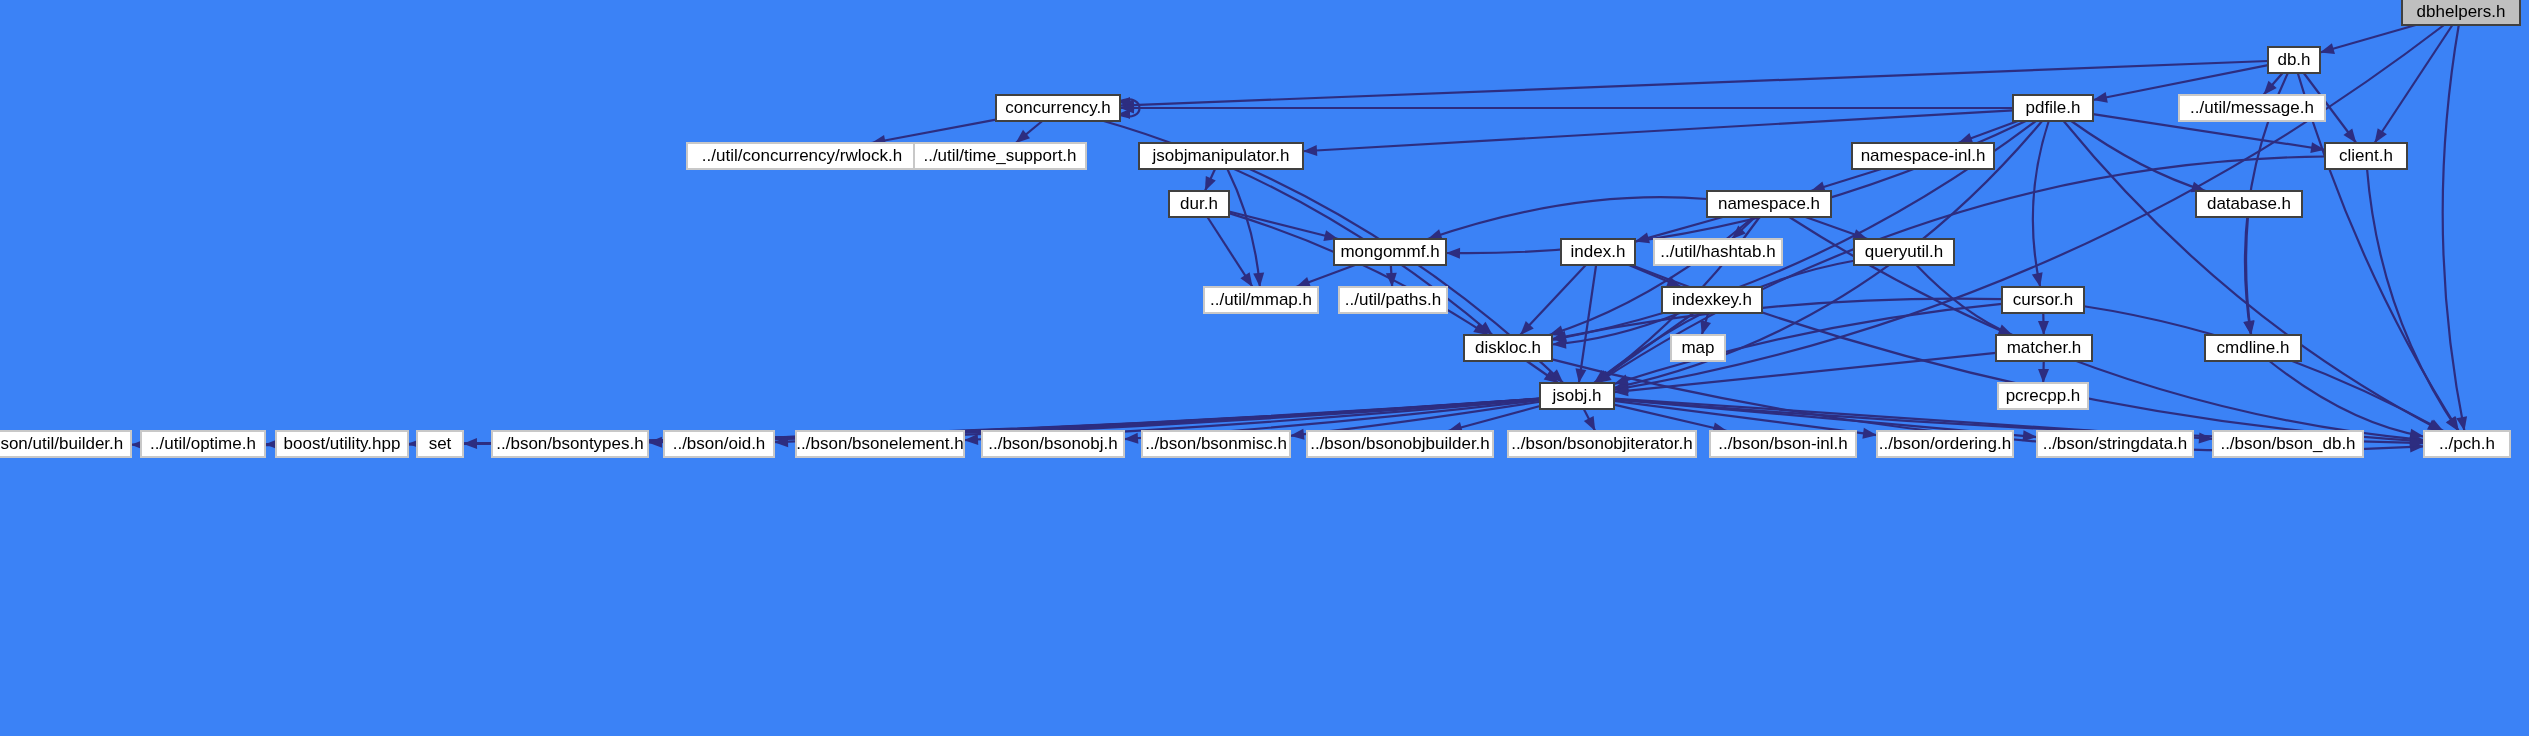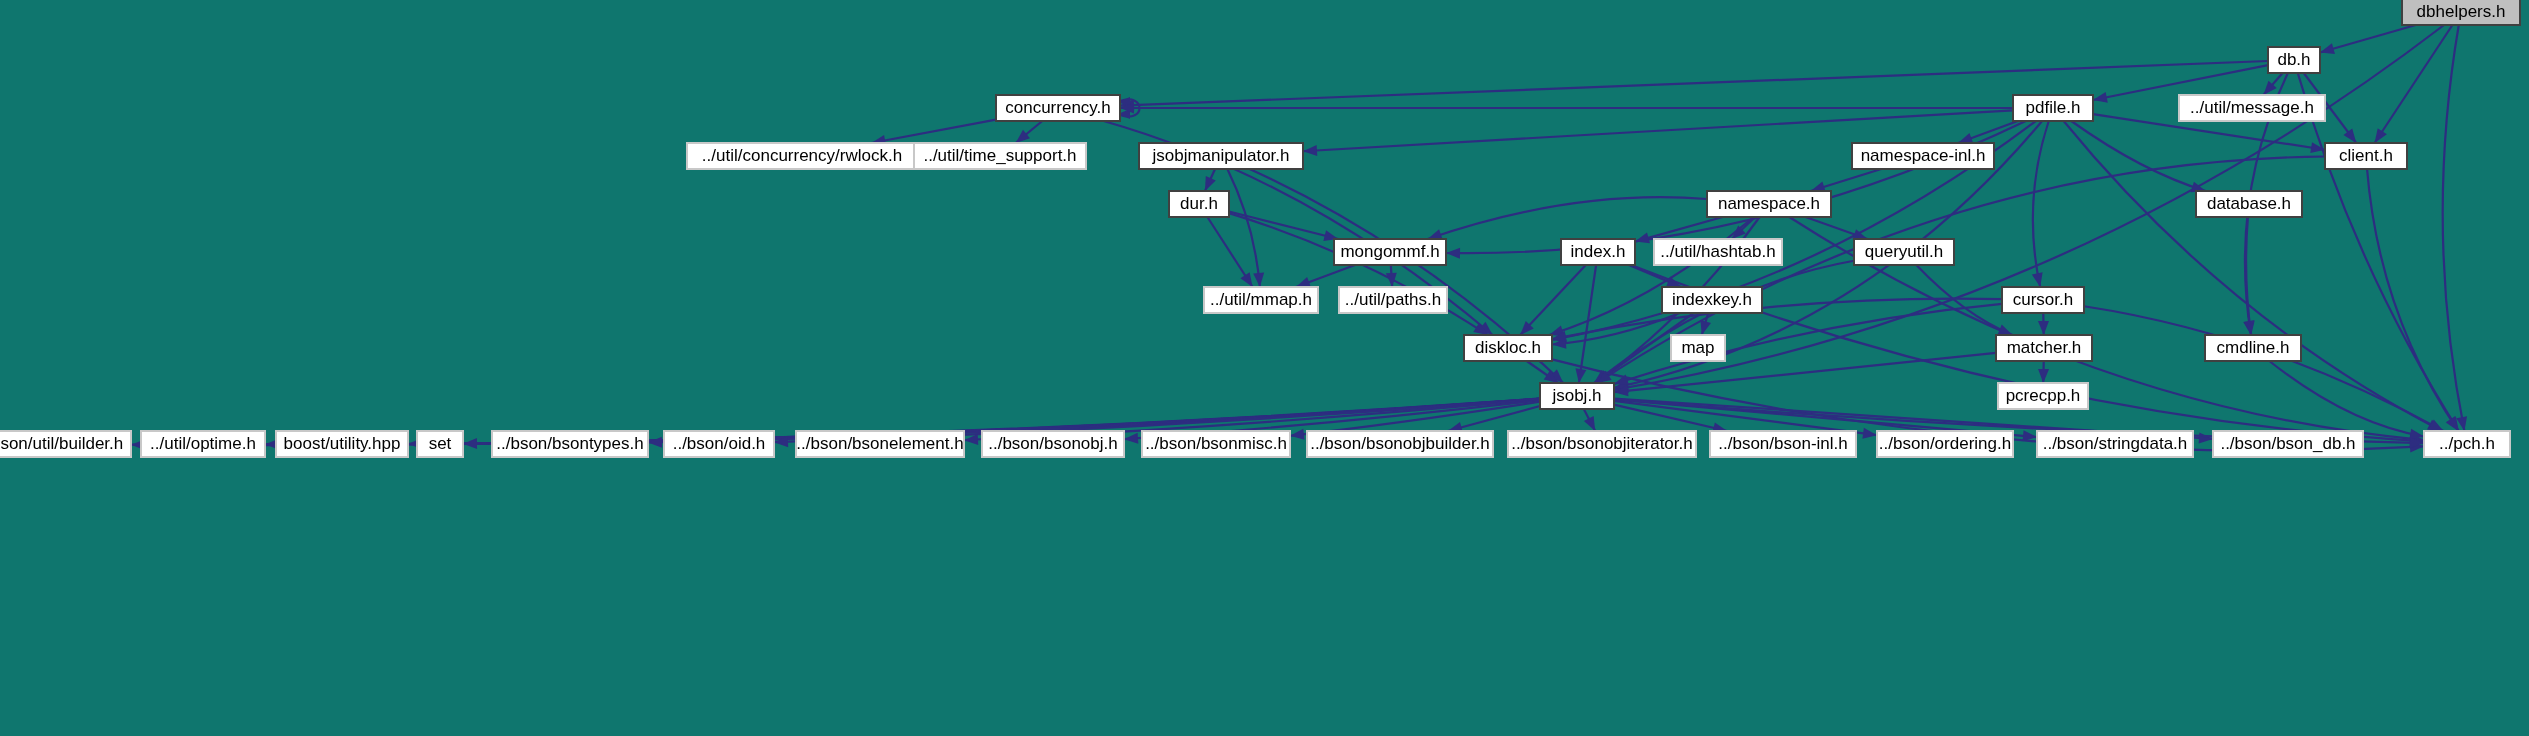--- a/index.html
+++ b/index.html
@@ -7,21 +7,21 @@
     padding: 0;
     background: #ffffff;
   }
   body {
     font-family: "Liberation Sans", sans-serif;
   }
   #graph-wrap {
     position: relative;
     width: 2529px;
     height: 736px;
-    background: #0f766e;
+    background: #3b82f6;
     overflow: hidden;
   }
   svg#depgraph {
     display: block;
     width: 2529px;
     height: 736px;
   }
   .edge-path {
     fill: none;
     stroke: #2d2d80;

